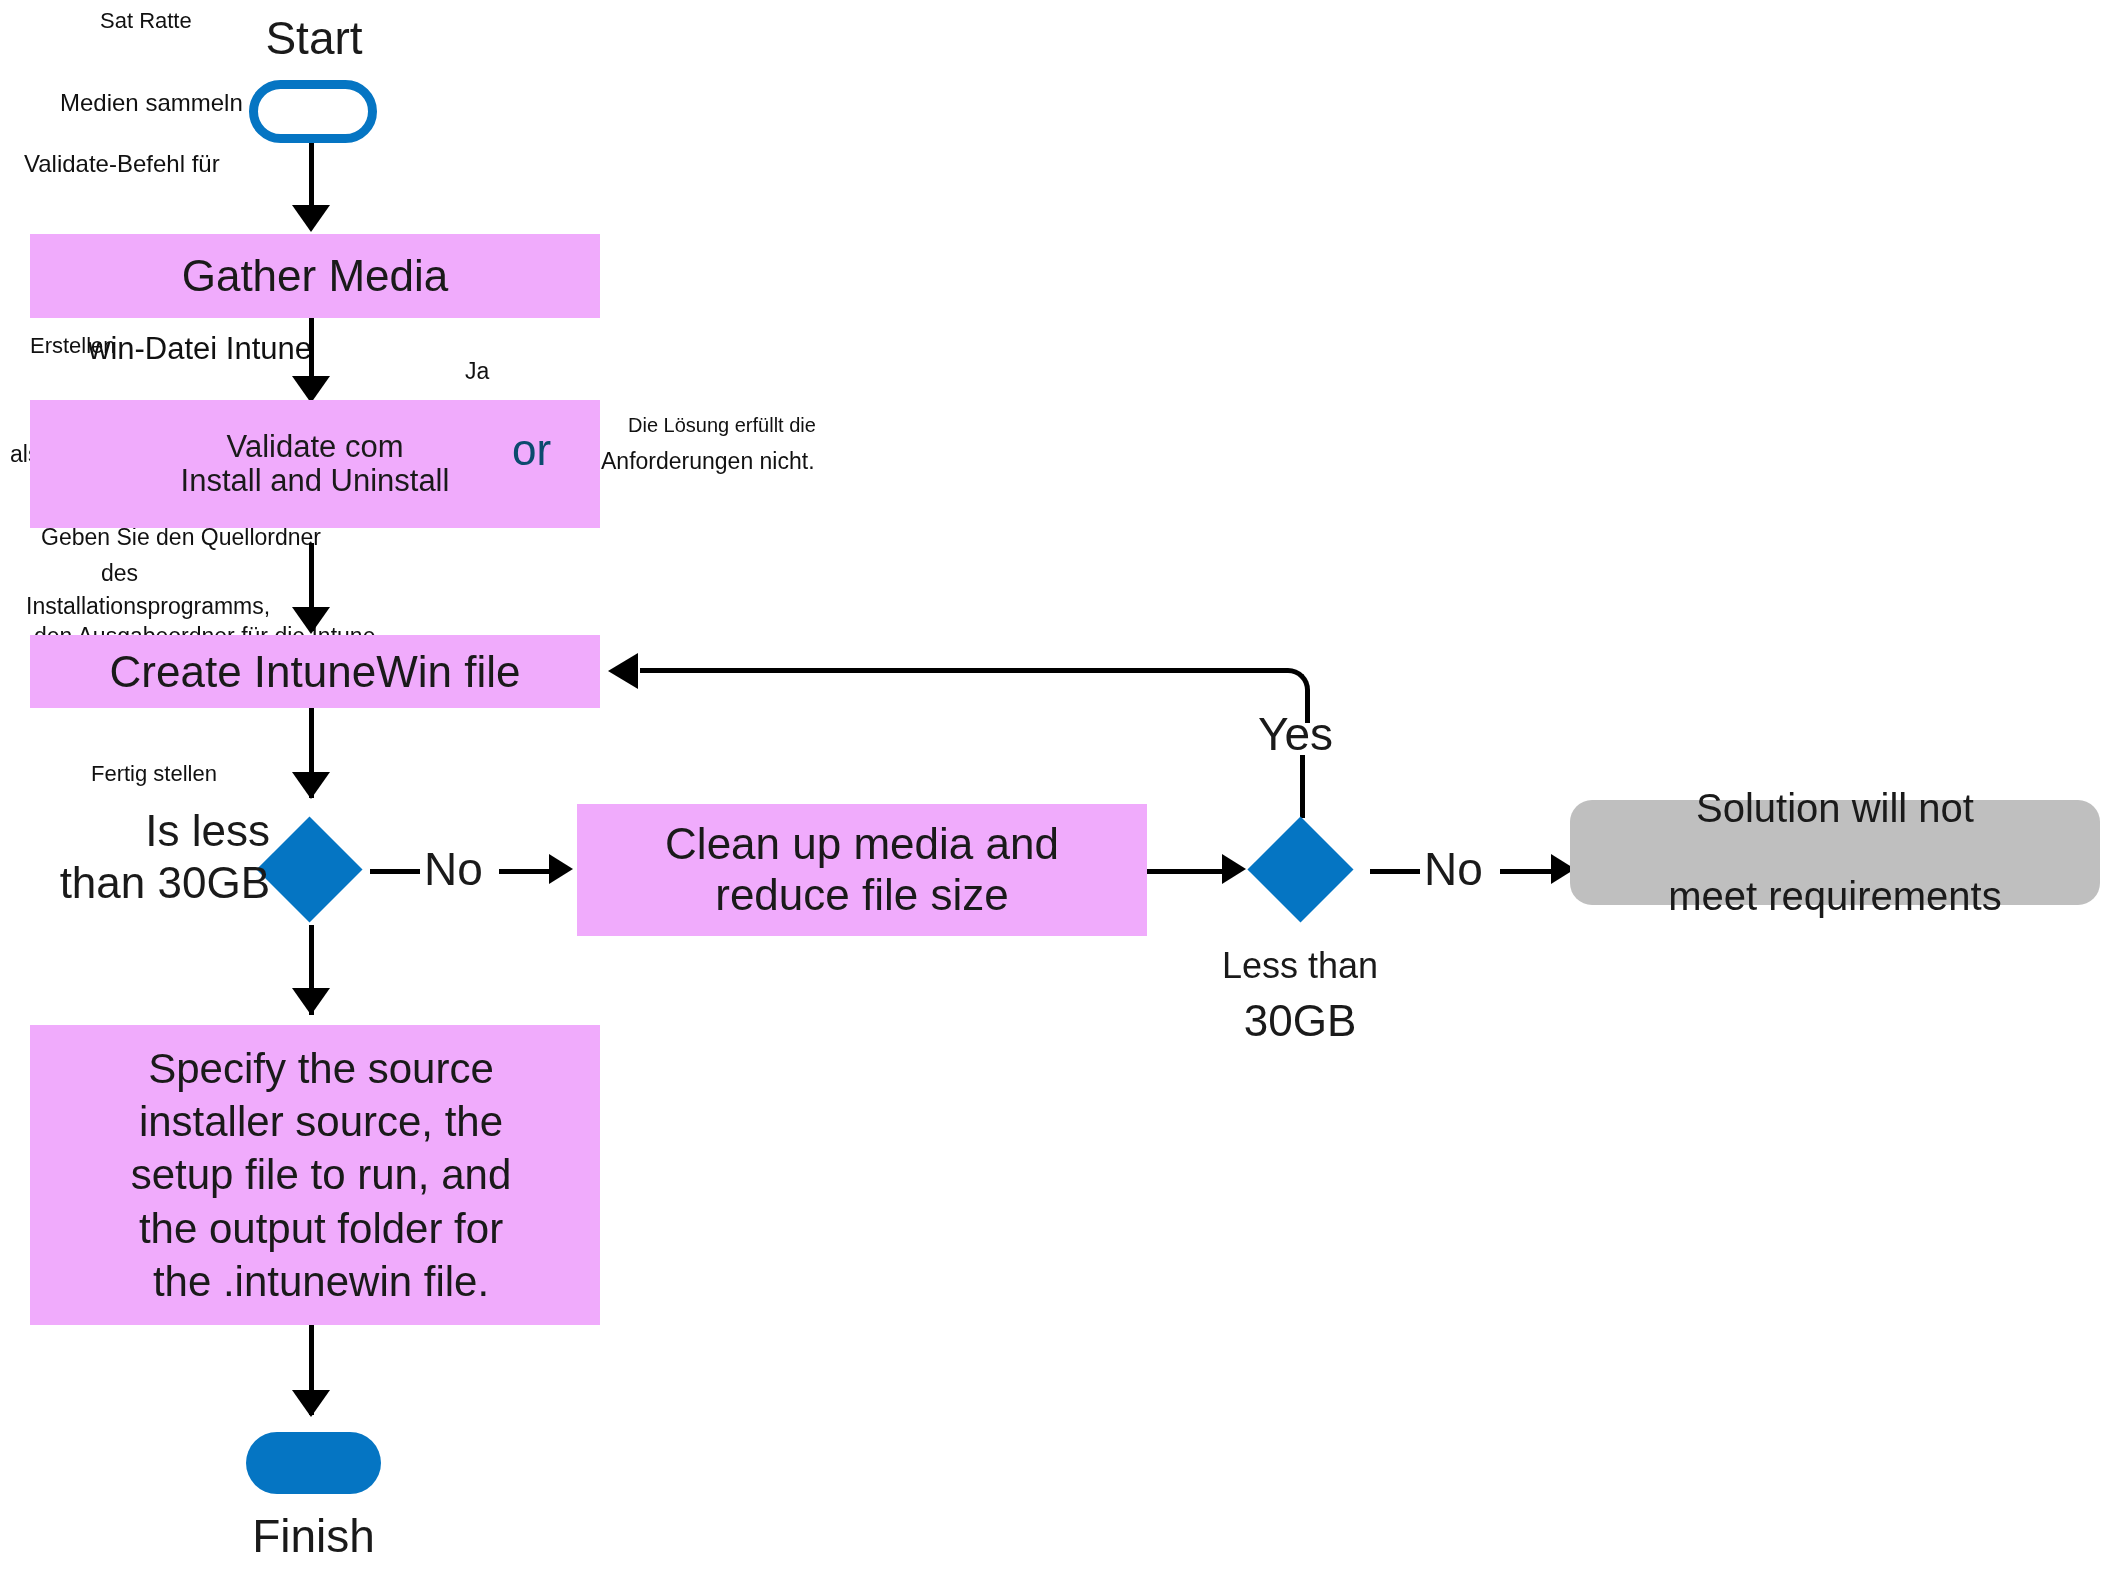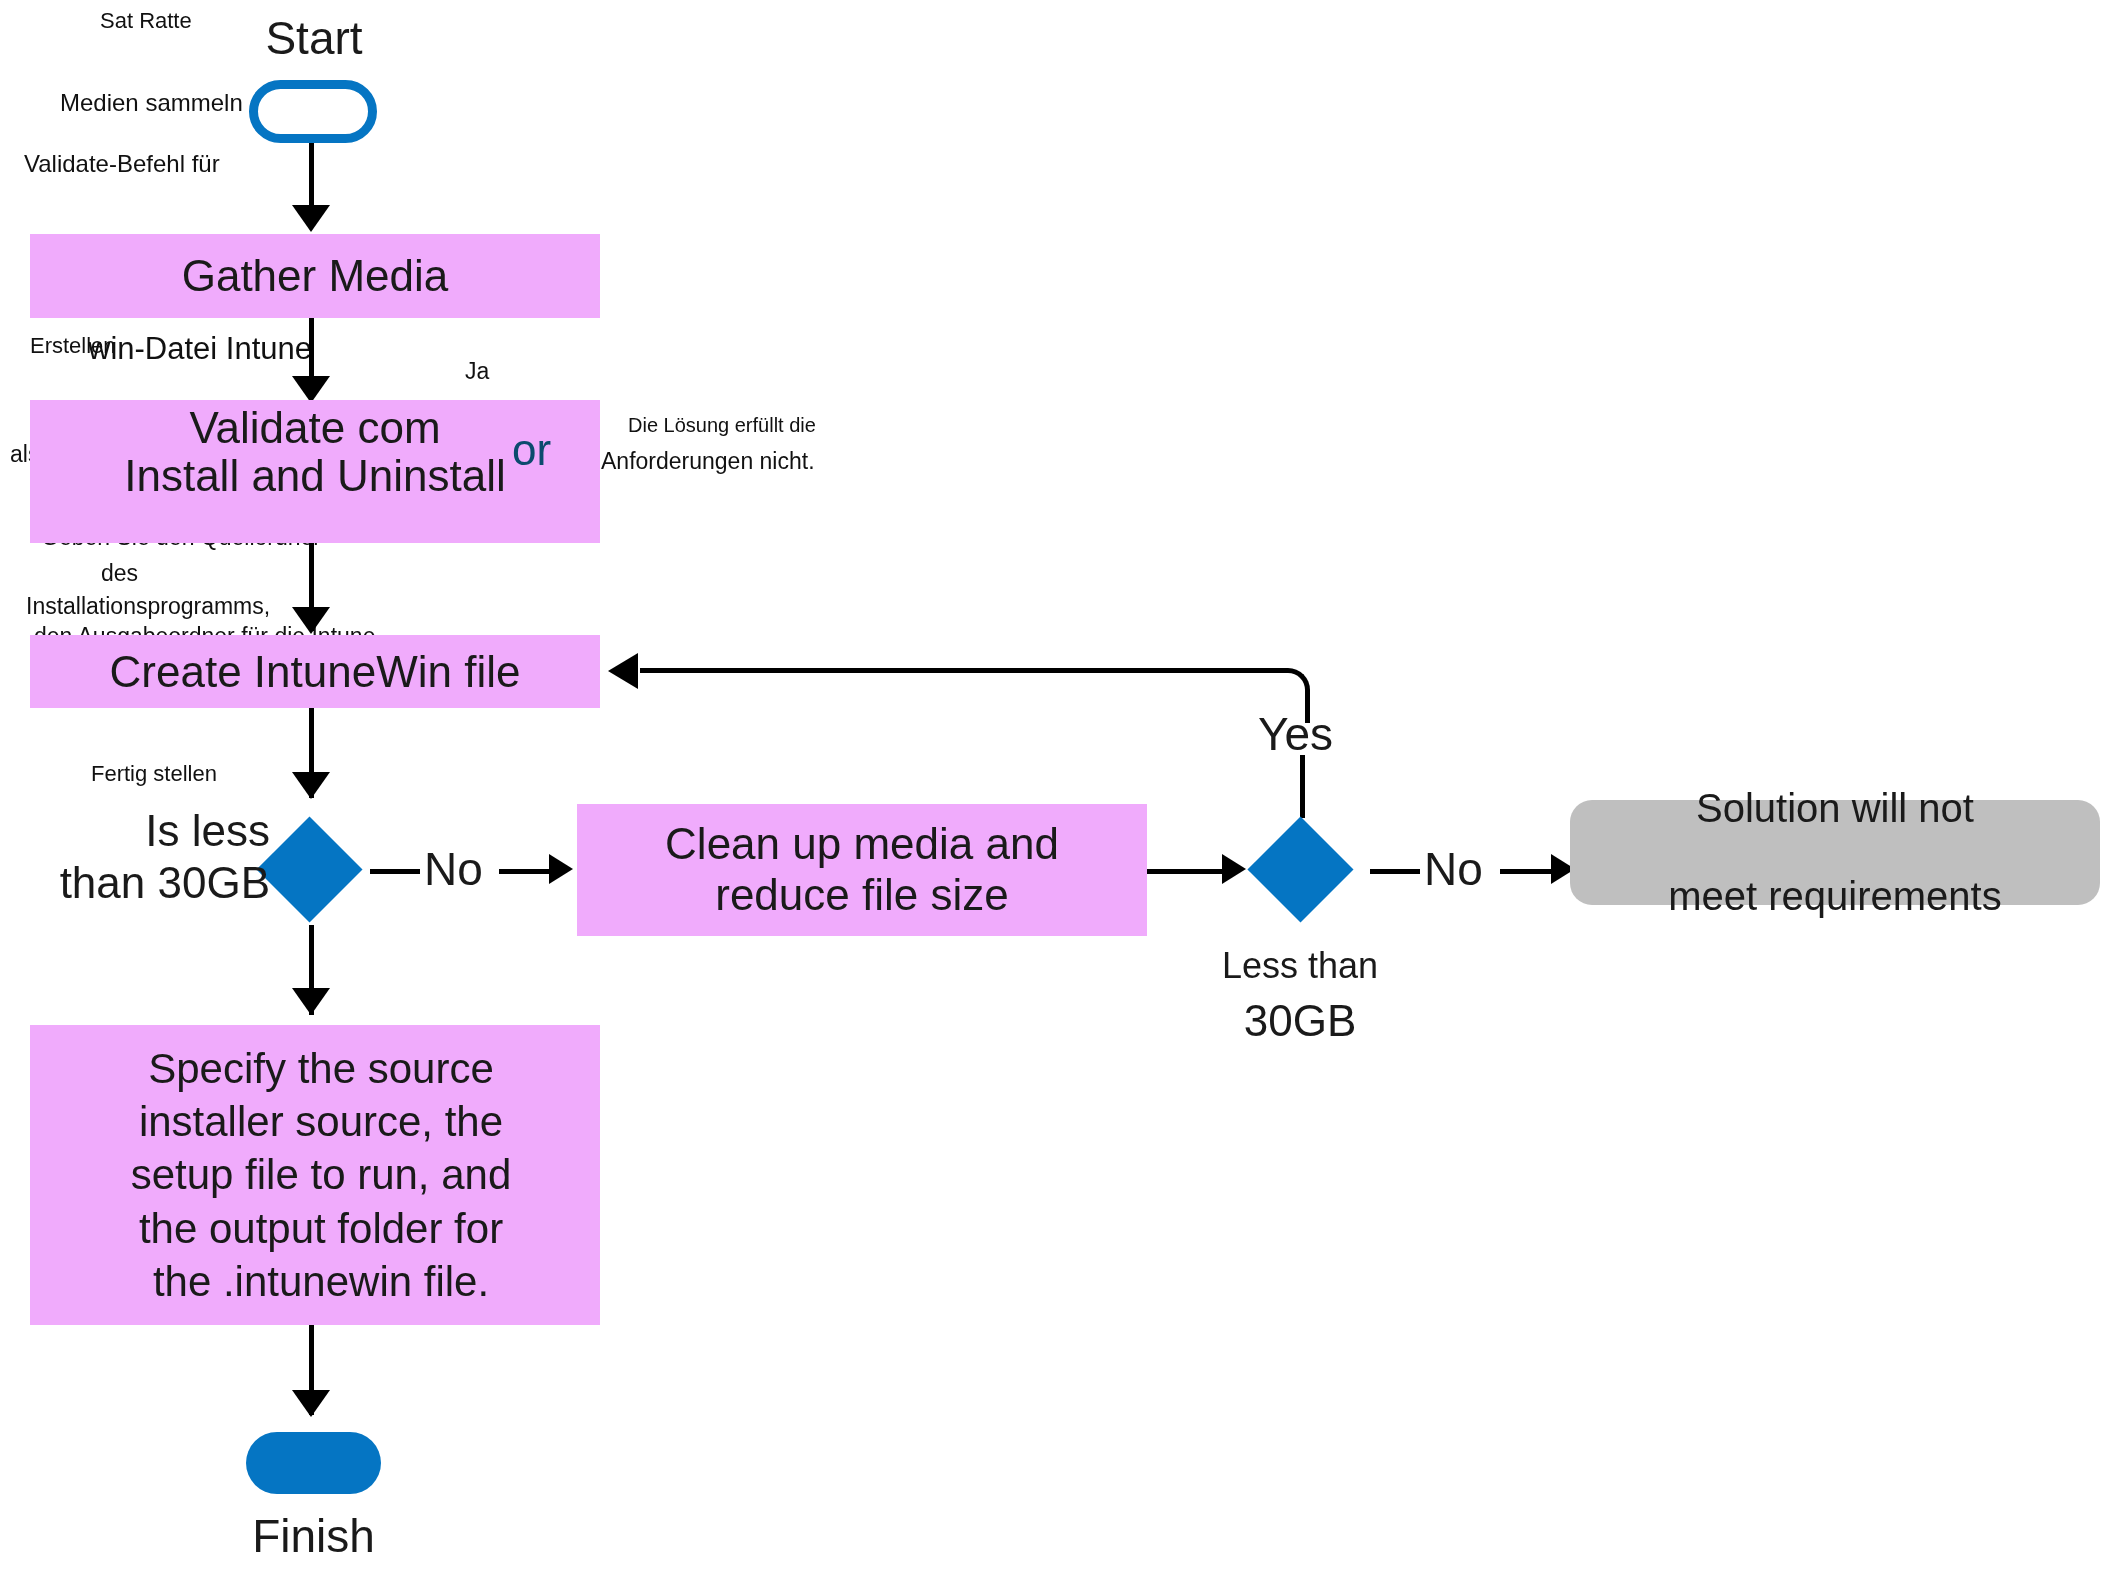--- a/index.html
+++ b/index.html
@@ -152,21 +152,21 @@
   <div class="vline" style="left:309px;top:1325px;height:90px;"></div>
   <div class="arrow-down" style="left:292px;top:1390px;"></div>
 
   <div class="abs lbl lbl-center" style="left:249px;top:12px;width:130px;font-size:46px;">Start</div>
   <div class="abs terminator-outline" style="left:249px;top:80px;width:128px;height:63px;"></div>
 
   <div class="abs proc" style="left:30px;top:234px;width:570px;height:84px;font-size:44px;">
     <span>Gather Media</span>
   </div>
 
-  <div class="abs proc" style="left:30px;top:400px;width:570px;height:143px;font-size:44px;flex-direction:column;justify-content:flex-start;">
+  <div class="abs proc" style="left:30px;top:400px;width:570px;height:128px;font-size:31px;flex-direction:column;justify-content:center;">
     <span style="line-height:1.1;">Validate com</span>
     <span style="line-height:1.1;">Install and Uninstall</span>
   </div>
 
   <div class="abs lbl" style="left:512px;top:424px;font-size:44px;color:#0c4a6e;">or</div>
 
   <div class="abs proc" style="left:30px;top:635px;width:570px;height:73px;font-size:44px;">
     <span>Create IntuneWin file</span>
   </div>
 

